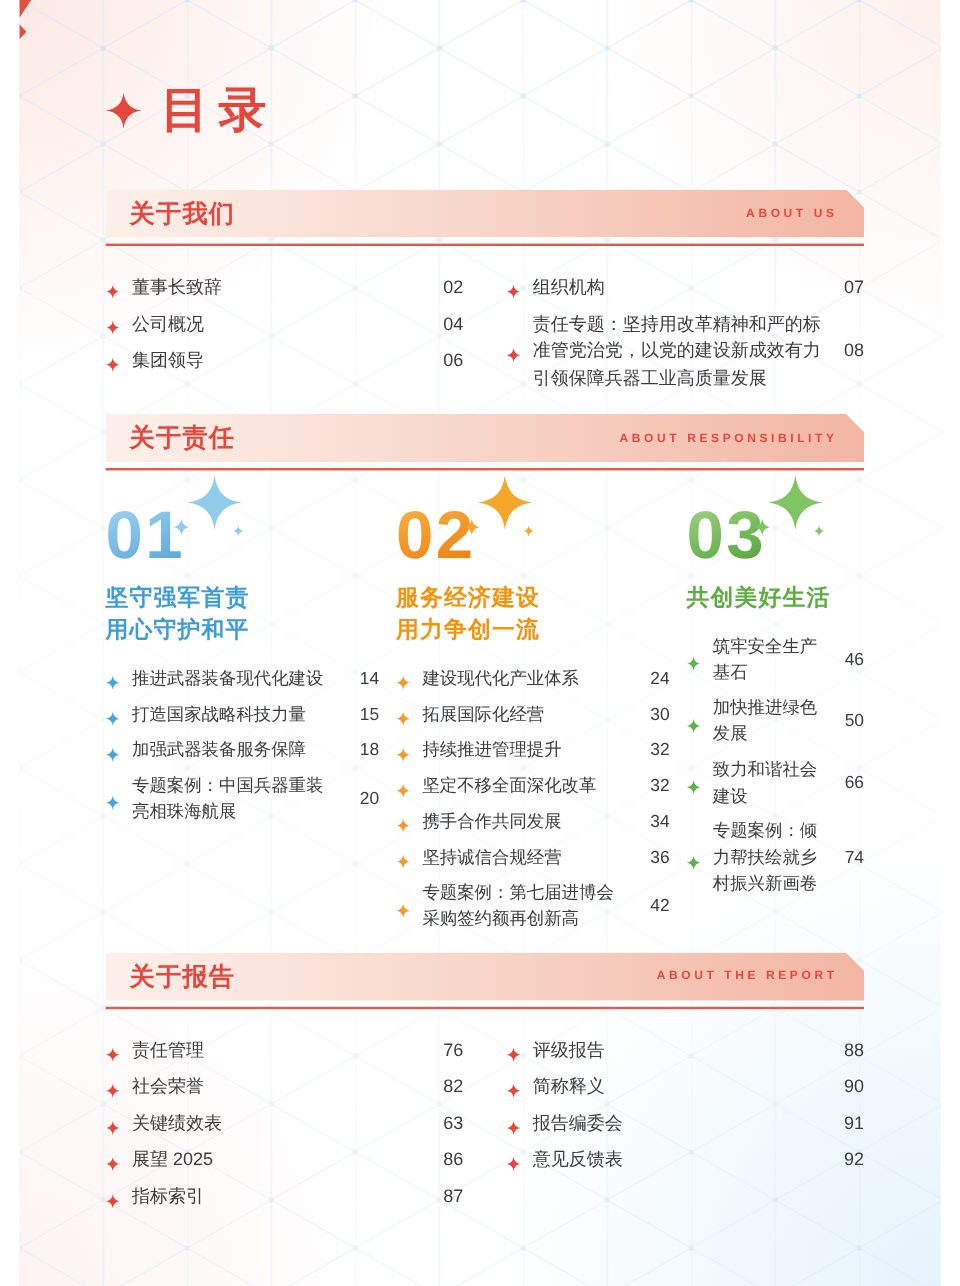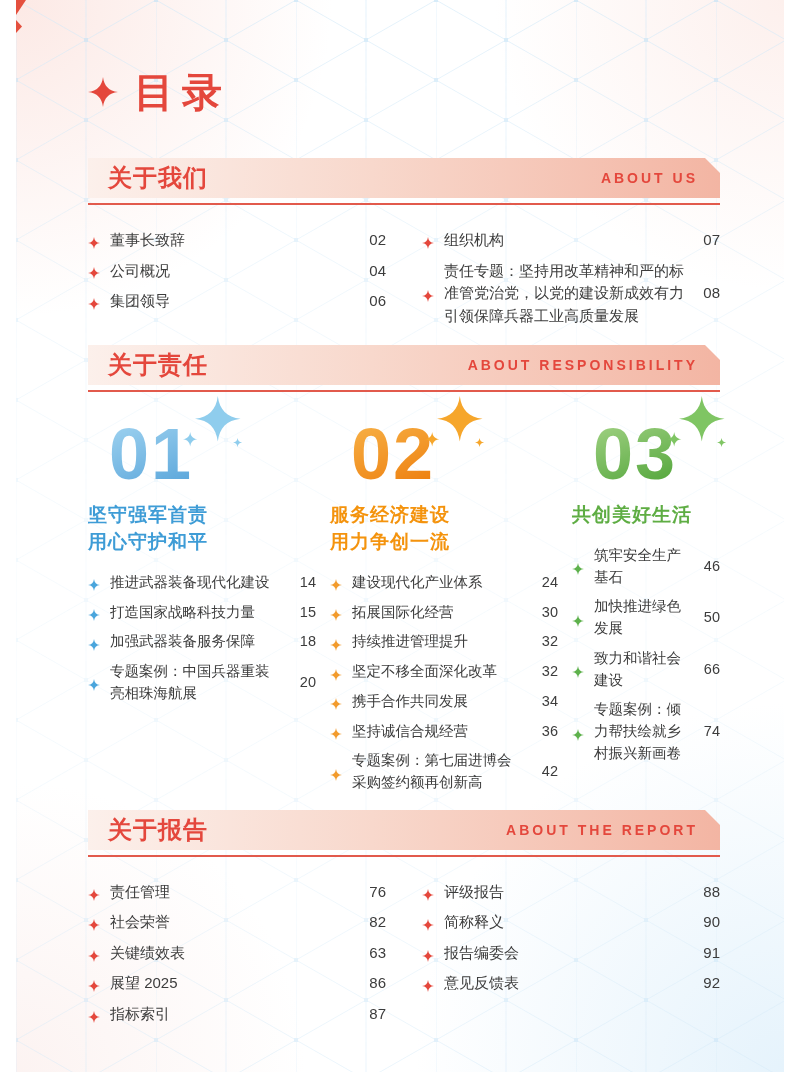--- a/index.html
+++ b/index.html
@@ -37,43 +37,43 @@
   .title-star { width:30px; height:30px; color:#E4473C; flex:0 0 auto; }
   .page-title { font-size:40px; font-weight:800; color:#E4473C; letter-spacing:8px; line-height:1.1; }
 
   
   .bar {
     height:40px; display:flex; align-items:center; justify-content:space-between;
     padding:0 22px 0 20px;
     background:linear-gradient(90deg, #FCF0EB 0%, #F8D8CC 45%, #F3B5A3 100%);
     clip-path:polygon(0 0, calc(100% - 15px) 0, 100% 15px, 100% 100%, 0 100%);
   }
-  .bar-zh { font-size:24px; font-weight:700; color:#E4473C; letter-spacing:1px; }
-  .bar-en { font-size:14px; font-weight:700; color:#E4473C; letter-spacing:3px; }
+  .bar-zh { font-size:21px; font-weight:700; color:#E4473C; letter-spacing:1px; }
+  .bar-en { font-size:10px; font-weight:700; color:#E4473C; letter-spacing:3px; }
   .bar-line { height:2px; background:#E25A4C; margin-top:5px; }
 
   
   .two-col { display:grid; grid-template-columns:1fr 1fr; column-gap:36px; margin-top:20px; }
   .row { display:flex; align-items:center; gap:10px; padding:4px 0; cursor:pointer; }
   .row .label { flex:1; font-size:15px; line-height:1.5; color:#3C3C3C; font-weight:500; }
   .row .page-num { flex:0 0 auto; font-size:15px; line-height:1.5; color:#3C3C3C; font-weight:500; margin-left:8px; }
   .bullet { width:12px; height:12px; margin-top:5px; flex:0 0 auto; }
 
   .s-red .bullet { color:#E4473C; }
   .s-blue .bullet { color:#4AA5DC; }
   .s-orange .bullet { color:#F29B2D; }
   .s-green .bullet { color:#5EB14C; }
 
   
   .chapters { display:grid; grid-template-columns:228px 228px 1fr; column-gap:14px; margin-top:26px; }
   .chapter-number-wrap { position:relative; display:inline-block; }
   .chapter-number {
-    font-size:72px; font-weight:800; line-height:1; letter-spacing:2px;
+    font-size:56px; font-weight:800; line-height:1; letter-spacing:2px;
     -webkit-background-clip:text; background-clip:text;
-    -webkit-text-fill-color:transparent; color:transparent;margin-left:21px;
+    -webkit-text-fill-color:transparent; color:transparent;
   }
   .chapter--blue .chapter-number { background-image:linear-gradient(160deg,#A6D7F2 0%,#5FA9DC 85%); }
   .chapter--orange .chapter-number { background-image:linear-gradient(160deg,#F8B64C 0%,#EE8212 85%); }
   .chapter--green .chapter-number { background-image:linear-gradient(160deg,#A9D68B 0%,#57A83F 85%); }
   .big-sparkle { position:absolute; top:-22px; right:-52px; width:64px; height:64px; }
   .chapter--blue .big-sparkle { color:#8FCDED; }
   .chapter--orange .big-sparkle { color:#F6A62B; }
   .chapter--green .big-sparkle { color:#7FC563; }
   .chapter-heading { margin-top:12px; font-size:19px; font-weight:700; line-height:1.42; letter-spacing:1px; }
   .chapter--blue .chapter-heading { color:#3E9CD6; }

